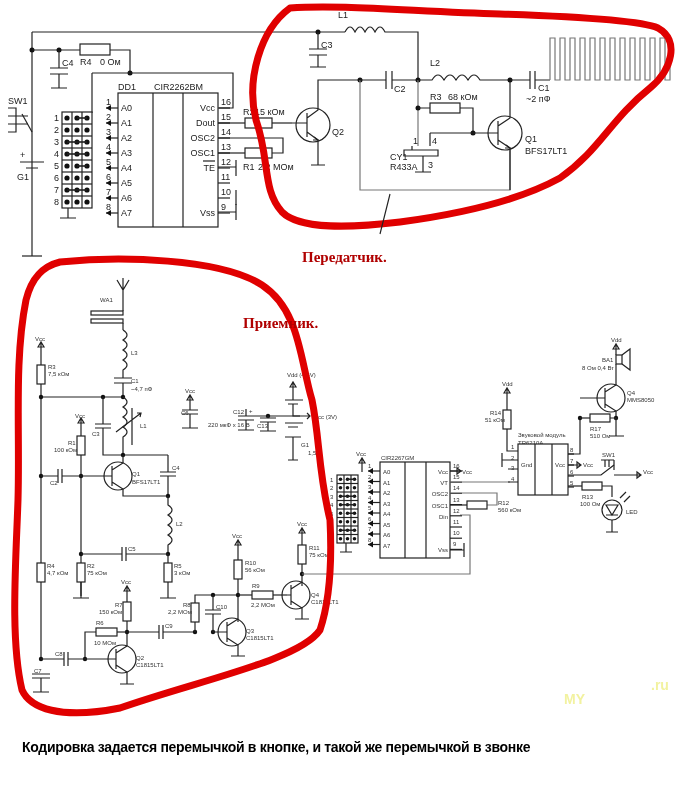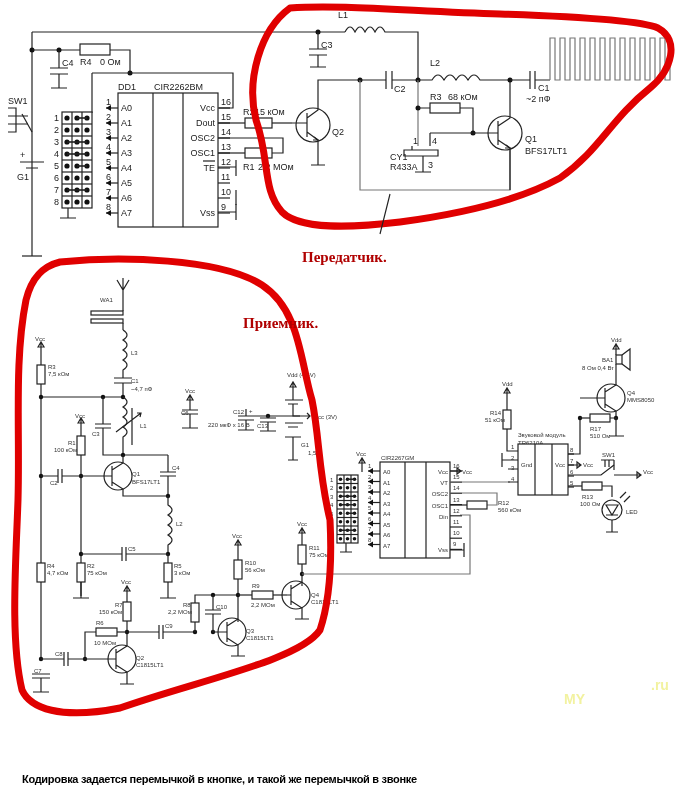--- a/index.html
+++ b/index.html
@@ -7,21 +7,21 @@
   #schem { position:absolute; left:0; top:0; }
   .w { stroke:#222; stroke-width:1.2; fill:none; }
   .wg { stroke:#777; stroke-width:1.2; fill:none; }
   .th { stroke:#222; stroke-width:1.6; fill:none; }
   .box { stroke:#222; stroke-width:1.2; fill:#fff; }
   .dot { fill:#111; }
   .red { stroke:#e00000; stroke-width:7; fill:none; stroke-linecap:round; stroke-linejoin:round; }
   .lbl { font-family:"Liberation Sans", sans-serif; font-size:9px; fill:#222; }
   .lbl-s { font-family:"Liberation Sans", sans-serif; font-size:6px; fill:#333; }
   .title-red { font-family:"Liberation Serif", serif; font-weight:bold; font-size:15px; fill:#b00000; }
-  .caption { position:absolute; left:22px; top:767px; width:640px; font-family:"Liberation Sans", sans-serif; font-weight:bold; font-size:11px; line-height:24px; color:#000; letter-spacing:-0.3px; }
+  .caption { position:absolute; left:22px; top:735px; width:640px; font-family:"Liberation Sans", sans-serif; font-weight:bold; font-size:14px; line-height:24px; color:#000; letter-spacing:-0.3px; }
   .watermark { font-family:"Liberation Sans", sans-serif; font-weight:bold; font-size:14px; fill:#f2f2a0; }
 </style>
 </head>
 <body>
 
 <svg id="schem" width="687" height="791" viewBox="0 0 687 791">
 
   <g>
 
     <path class="w" d="M32,32 H345"></path>

